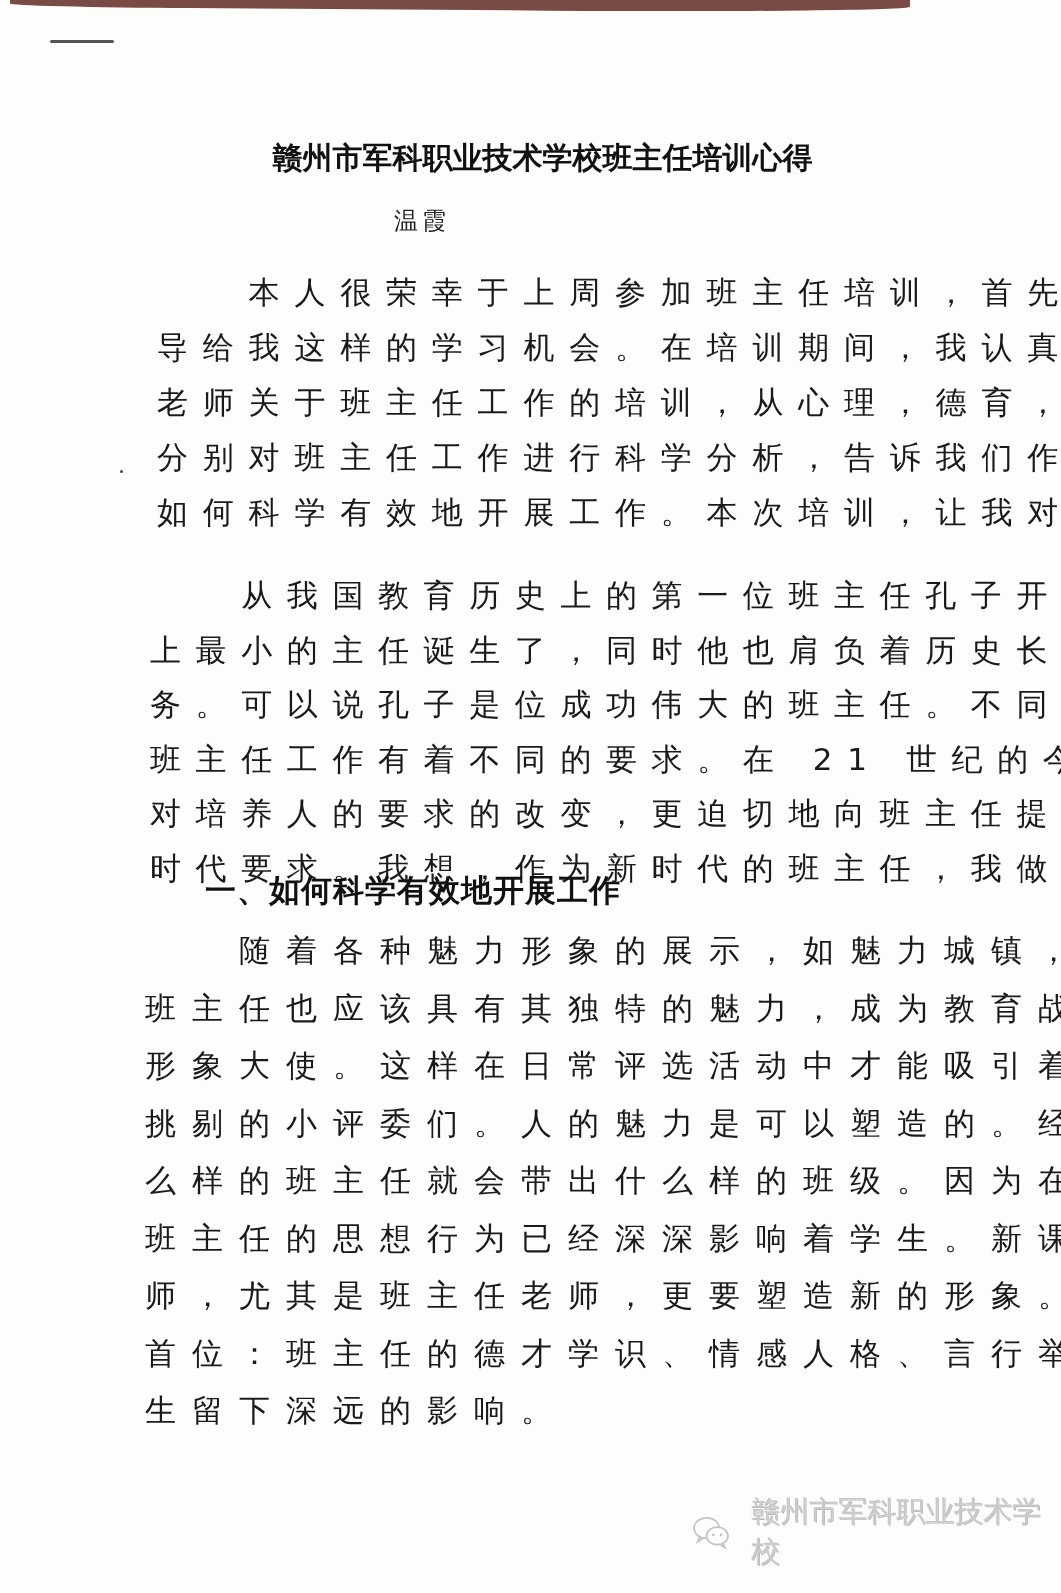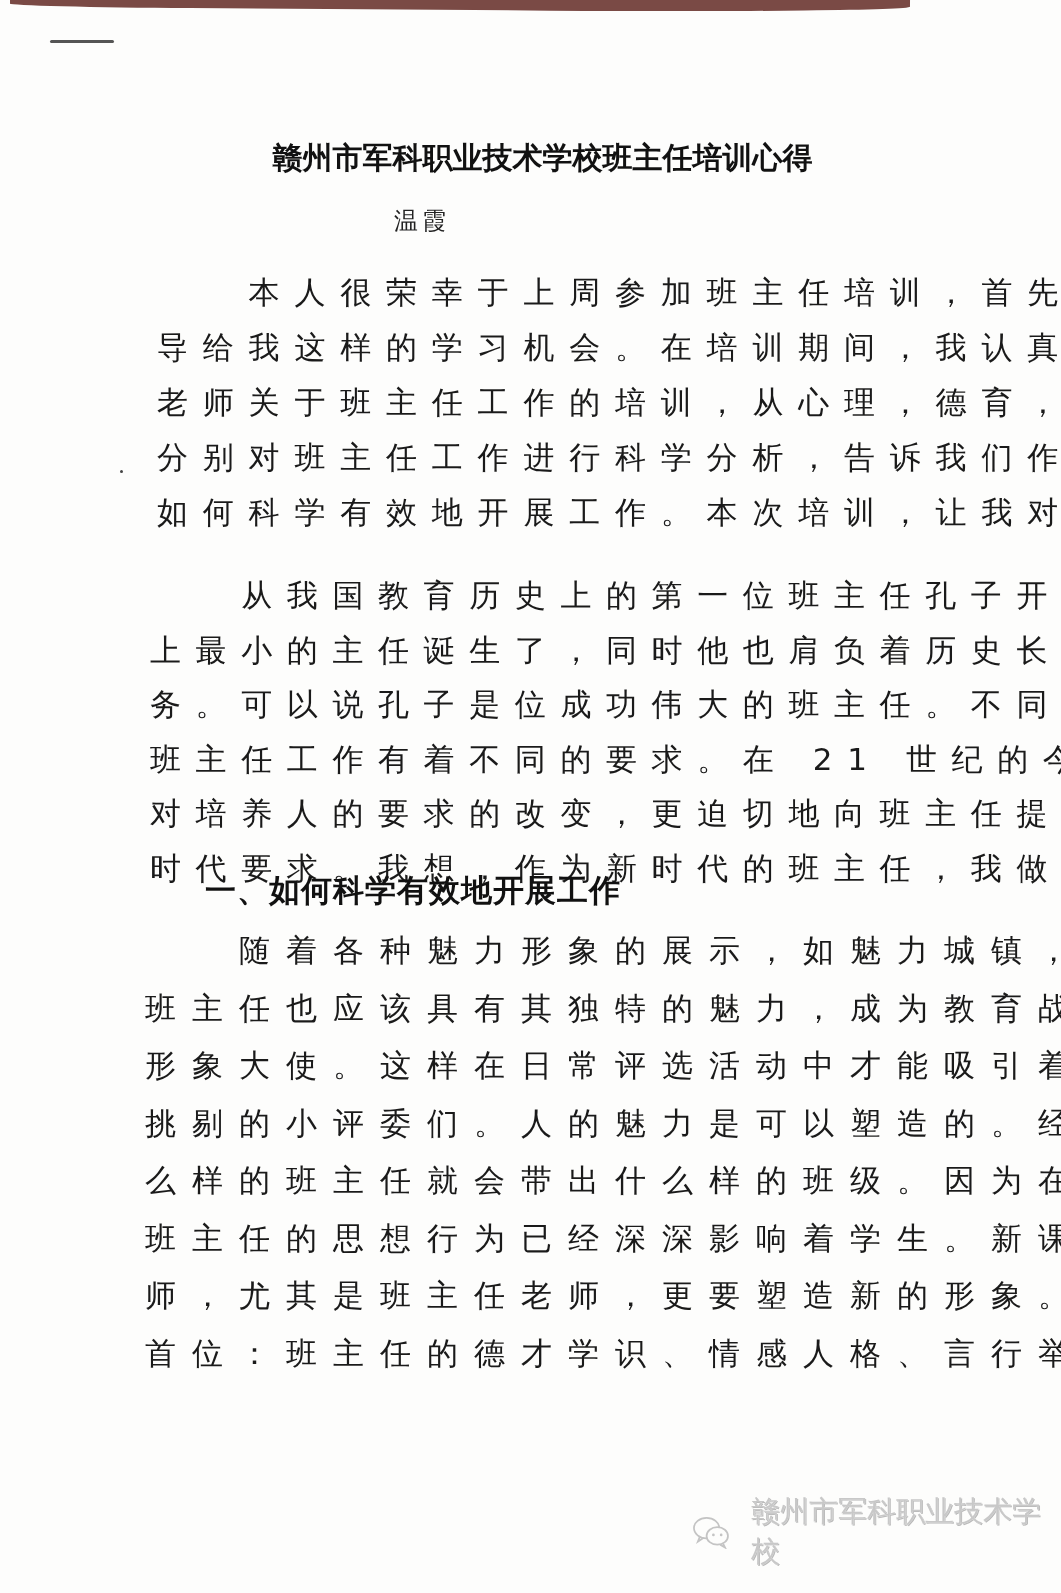--- a/index.html
+++ b/index.html
@@ -85,20 +85,21 @@
 
 <div class="para" id="p3">
   <span class="line">　　随着各种魅力形象的展示，如魅力城镇，魅力大使等。</span>
   <span class="line">班主任也应该具有其独特的魅力，成为教育战线上的魅力</span>
   <span class="line">形象大使。这样在日常评选活动中才能吸引着班级里那群</span>
   <span class="line">挑剔的小评委们。人的魅力是可以塑造的。经常会听到：什</span>
   <span class="line">么样的班主任就会带出什么样的班级。因为在潜移默化中</span>
   <span class="line">班主任的思想行为已经深深影响着学生。新课程，我们老</span>
   <span class="line">师，尤其是班主任老师，更要塑造新的形象。为人师表为</span>
   <span class="line">首位：班主任的德才学识、情感人格、言行举止等都会给学</span>
+  <span class="line">生留下深远的影响。</span>
 </div>
 
 <div class="watermark">
   <svg viewBox="0 0 40 34">
     <ellipse cx="15" cy="13" rx="13" ry="10.5" fill="none" stroke="#c4c4c4" stroke-width="1.8"></ellipse>
     <path d="M8 22 L6 27 L12 23" fill="none" stroke="#c4c4c4" stroke-width="1.8"></path>
     <ellipse cx="26" cy="21" rx="11" ry="9" fill="#fdfdfc" stroke="#c4c4c4" stroke-width="1.8"></ellipse>
     <path d="M32 29 L34 33 L29 30" fill="none" stroke="#c4c4c4" stroke-width="1.8"></path>
     <circle cx="22" cy="20" r="1.4" fill="#c4c4c4"></circle>
     <circle cx="30" cy="20" r="1.4" fill="#c4c4c4"></circle>

